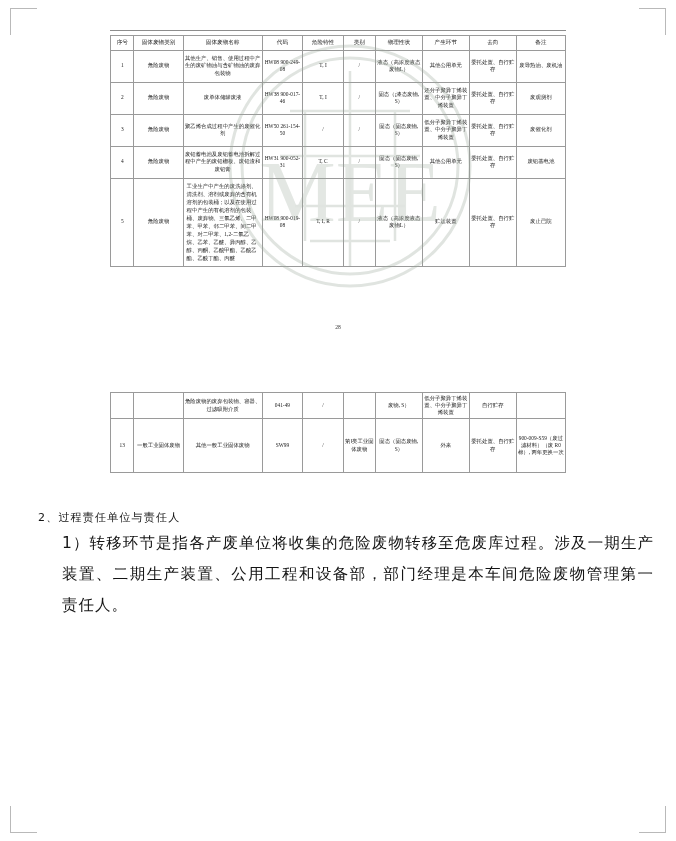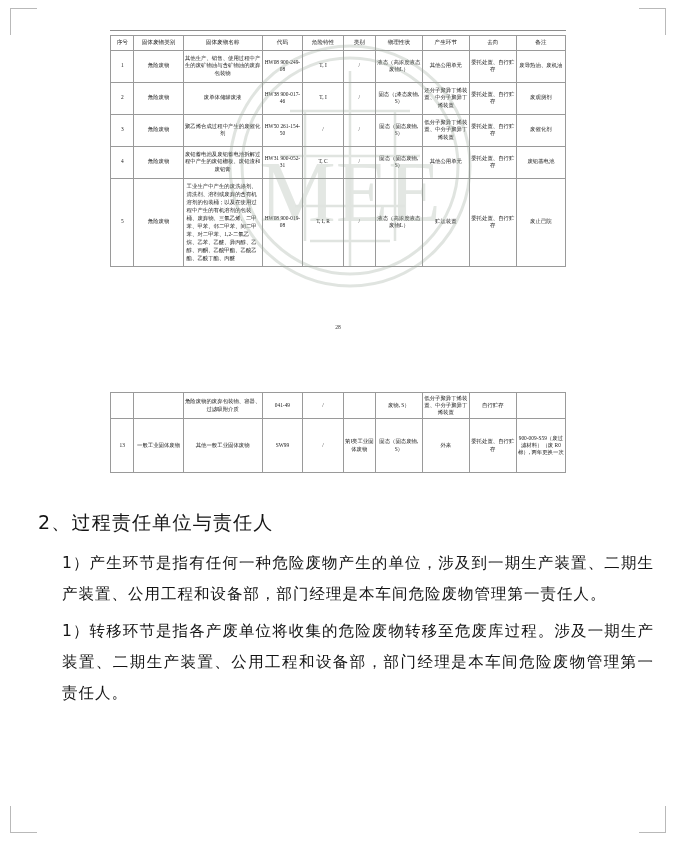--- a/index.html
+++ b/index.html
@@ -98,23 +98,23 @@
 
   
   .body-text {
     position: absolute;
     left: 26px;
     width: 628px;
     font-family: "DejaVu Sans", sans-serif;
     color: #141414;
   }
   .heading-2 {
-    font-size: 19px;
+    font-size: 11px;
     letter-spacing: 1.2px;
-    margin: 0 0 12px 0;
+    margin: 0 0 3px 0;
     padding-left: 12px;
   }
   .para {
     font-size: 15.5px;
     line-height: 31px;
     letter-spacing: 1.0px;
     margin: 0 0 6px 0;
     padding-left: 36px;
     text-align: justify;
     text-justify: inter-ideograph;
@@ -281,15 +281,14 @@
         <td>外来</td>
         <td>委托处置、自行贮存</td>
         <td>900-009-S59（废过滤材料）（废 R0 棉）, 两年更换一次</td>
       </tr>
     </tbody>
   </table>
 </div>
 
 <div class="body-text" style="top:510px">
   <p class="heading-2">2、过程责任单位与责任人</p>
-  <p class="para">1）产生环节是指有任何一种危险废物产生的单位，涉及到一期生产装置、二期生产装置、公用工程和设备部，部门经理是本车间危险废物管理第一责任人。</p>
   <p class="para">1）转移环节是指各产废单位将收集的危险废物转移至危废库过程。涉及一期生产装置、二期生产装置、公用工程和设备部，部门经理是本车间危险废物管理第一责任人。</p>
 </div>
 
 </body></html>

